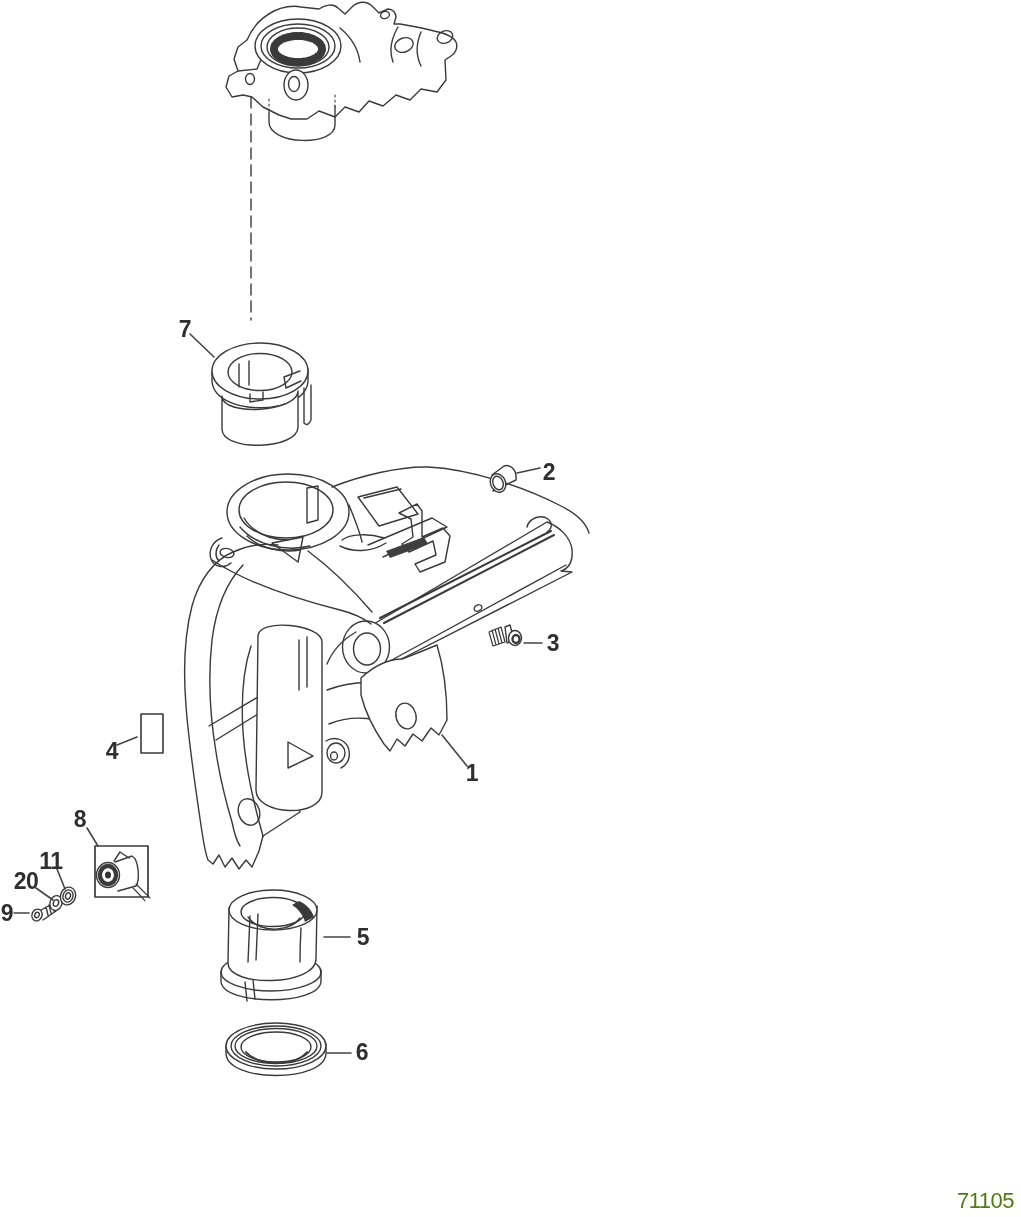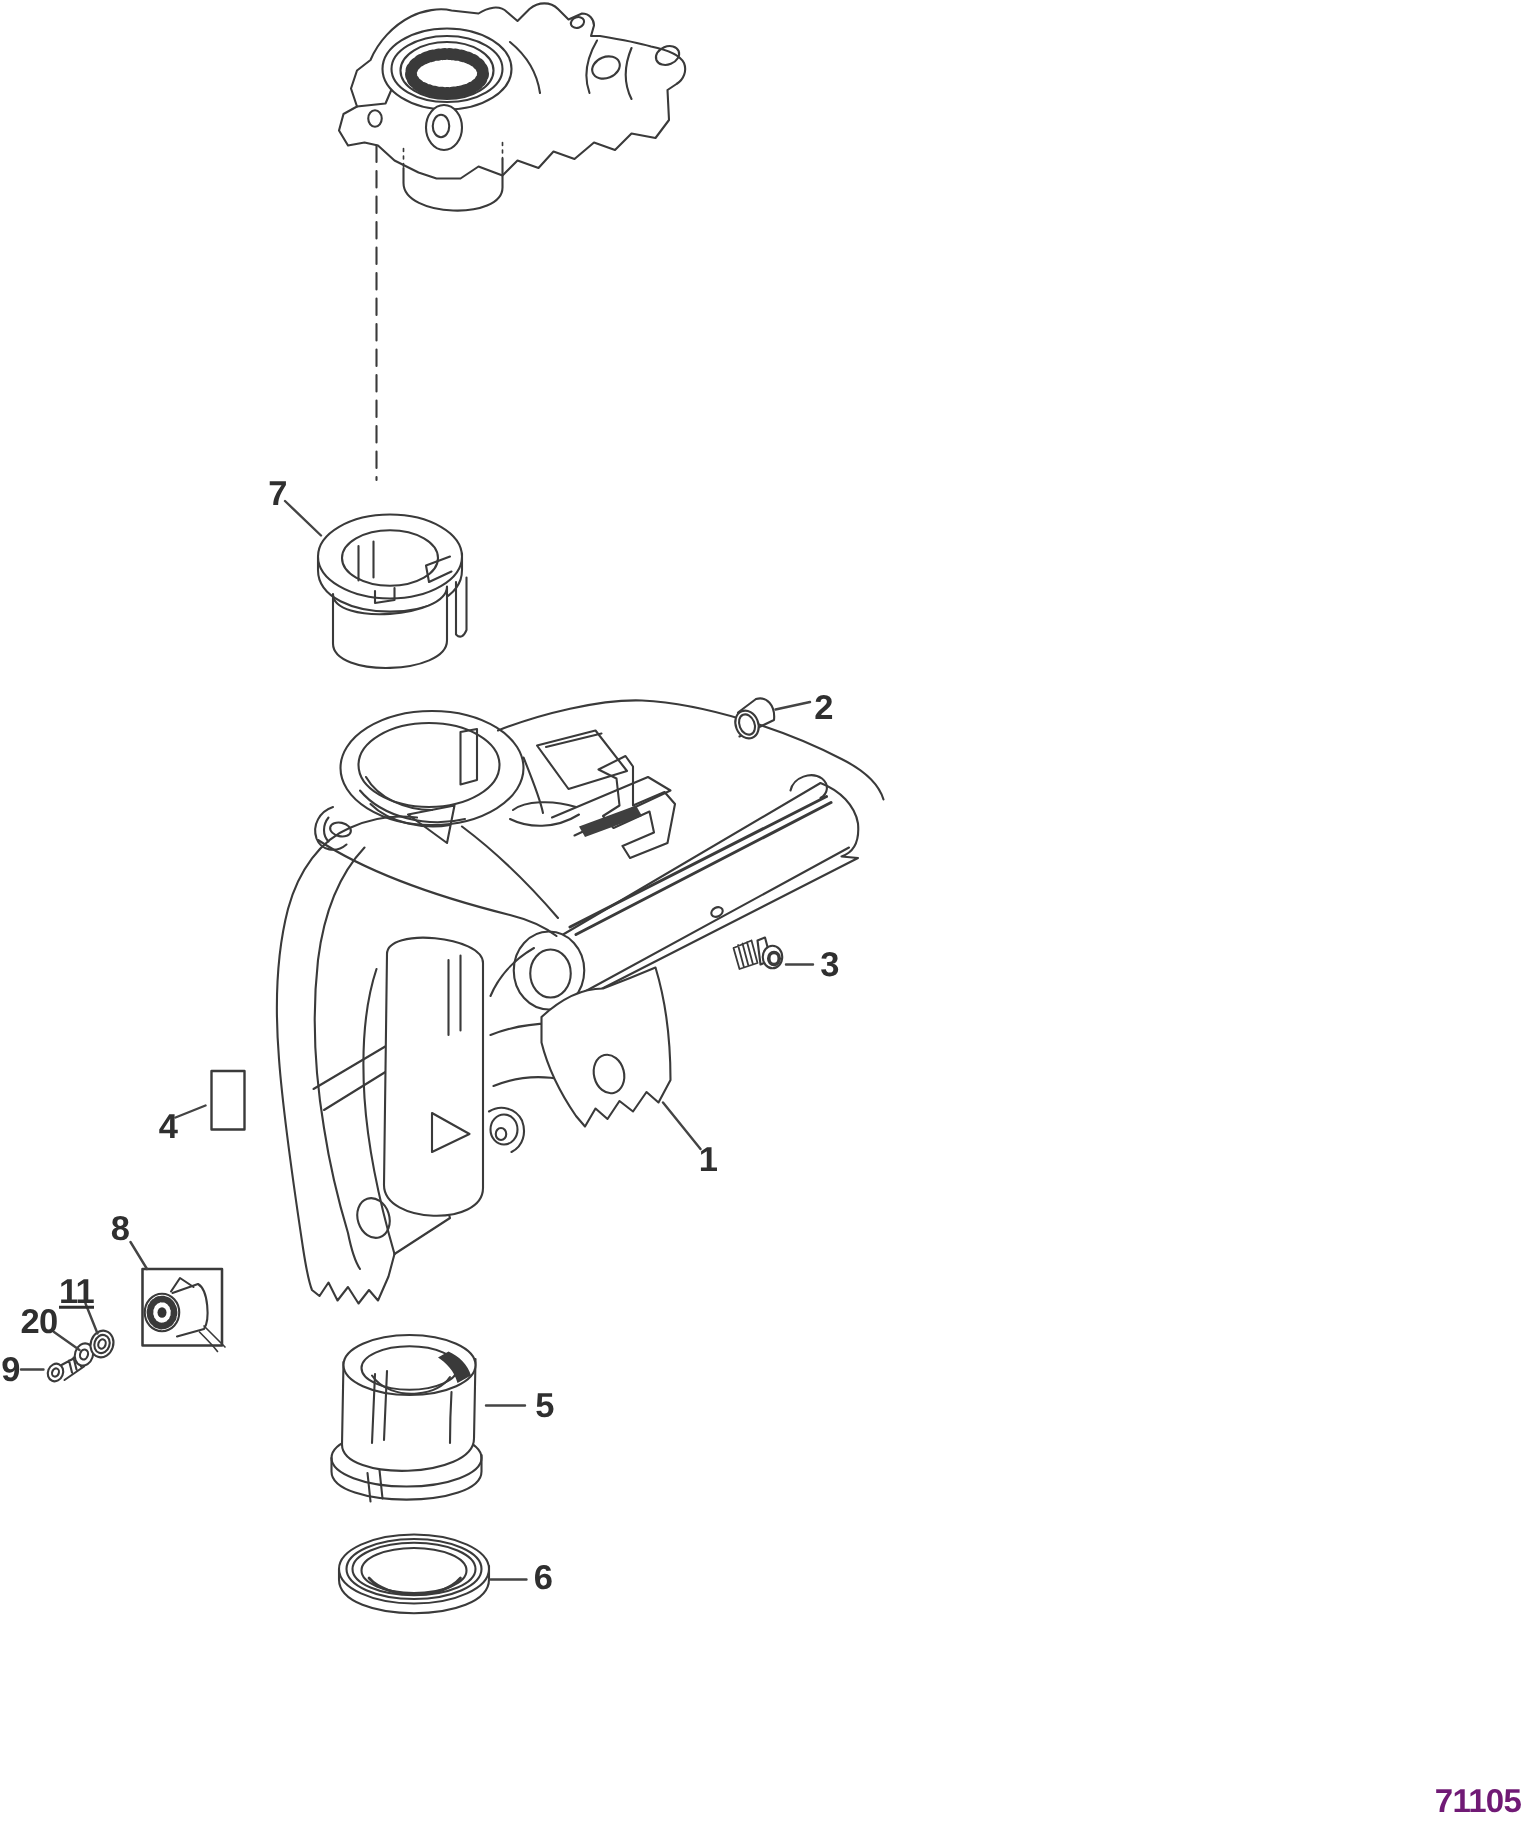--- a/index.html
+++ b/index.html
@@ -18,24 +18,24 @@
     font-size:23px;
     line-height:1;
     color:#2f2f2f;
     letter-spacing:-0.5px;
     white-space:nowrap;
   }
   .drawing-number{
     position:absolute;
     right:7px;
     top:1190px;
-    font-weight:bold;
+    font-weight:normal;
     font-size:22px;
     line-height:1;
-    color:#701a75;
+    color:#4d7c0f;
     letter-spacing:-0.5px;
     margin-left:36px;
   }
 </style>
 </head>
 <body>
 
 <div class="stage">
 
 <svg width="1021" height="1217" viewBox="0 0 1021 1217">
@@ -211,17 +211,17 @@
 <div class="callout" style="left:472px;top:773px;">1</div>
 <div class="callout" style="left:549px;top:472px;">2</div>
 <div class="callout" style="left:553px;top:643px;">3</div>
 <div class="callout" style="left:112px;top:751px;">4</div>
 <div class="callout" style="left:363px;top:937px;">5</div>
 <div class="callout" style="left:362px;top:1052px;">6</div>
 <div class="callout" style="left:185px;top:329px;">7</div>
 <div class="callout" style="left:80px;top:819px;">8</div>
 <div class="callout" style="left:7px;top:913px;">9</div>
 <div class="callout" style="left:26px;top:881px;">20</div>
-<div class="callout" style="left:51px;top:861px;text-decoration:underline;">11</div>
+<div class="callout" style="left:51px;top:861px;">11</div>
 
 <div class="drawing-number">71105</div>
 
 </div>
 
 </body></html>

